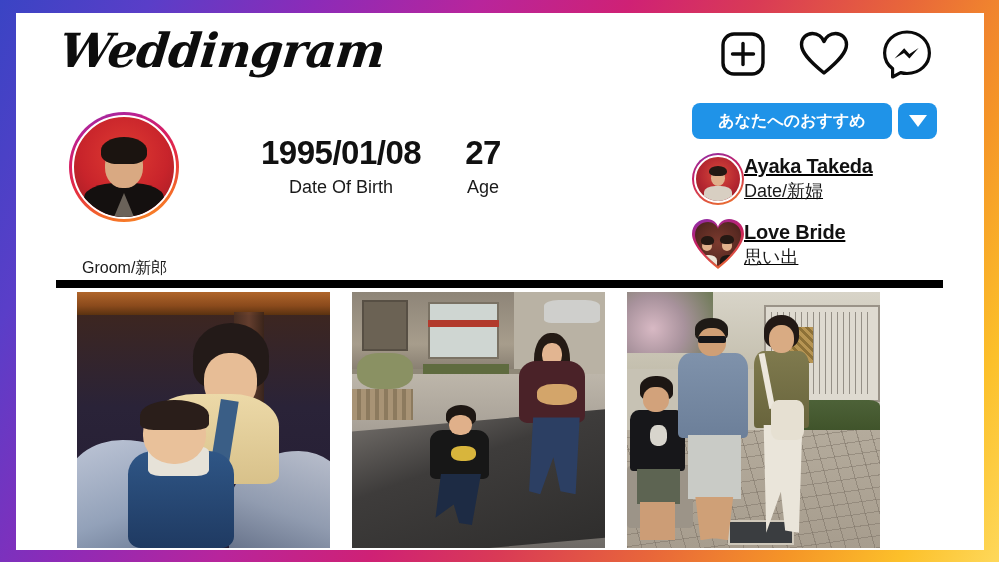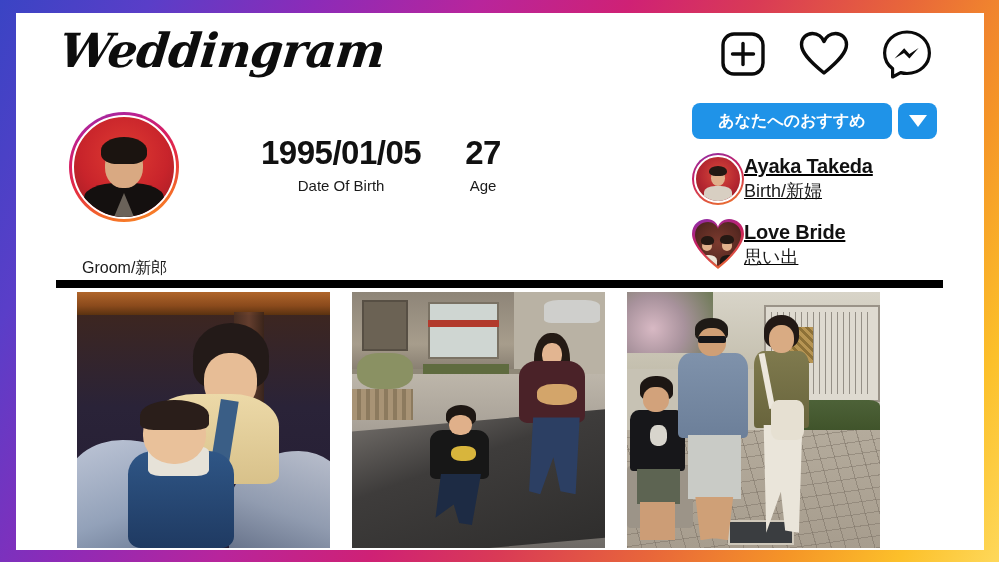--- a/index.html
+++ b/index.html
@@ -176,21 +176,21 @@
   .stat-col { text-align: center; }
   .stat-value {
     font-size: 33px;
     font-weight: 700;
     color: #111;
     letter-spacing: -0.5px;
     line-height: 1.1;
   }
   .stat-label {
     margin-top: 6px;
-    font-size: 15px;
+    font-size: 18px;
     font-weight: 400;
     color: #1a1a1a;
   }
 
   
   #suggestions-panel {
     position: absolute;
     right: 47px;
     top: 90px;
     width: 245px;
@@ -667,21 +667,21 @@
           <span class="face-head"></span>
           <span class="face-hair"></span>
           <span class="face-collar"></span>
         </div>
       </div>
 
       <div id="profile-role">Groom/新郎</div>
 
       <div id="profile-stats">
         <div class="stat-col">
-          <div class="stat-value">1995/01/05</div>
+          <div class="stat-value">1995/01/08</div>
           <div class="stat-label">Date Of Birth</div>
         </div>
         <div class="stat-col">
           <div class="stat-value">27</div>
           <div class="stat-label">Age</div>
         </div>
       </div>
     </div>
 
     <div id="suggestions-panel">
@@ -698,21 +698,21 @@
           <div class="thumb-ring-circle">
             <div class="thumb-inner-circle">
               <span class="mini-body" style="left:18%;bottom:0;width:64%;height:34%;background:#d8cfc2;"></span>
               <span class="mini-head" style="left:34%;top:30%;width:32%;height:36%;"></span>
               <span class="mini-hair" style="left:30%;top:20%;width:40%;height:24%;"></span>
             </div>
           </div>
         </div>
         <div class="suggestion-text">
           <div class="suggestion-title">Ayaka Takeda</div>
-          <div class="suggestion-sub">Birth/新婦</div>
+          <div class="suggestion-sub">Date/新婦</div>
         </div>
       </div>
 
       <div class="suggestion-row">
         <div class="suggestion-thumb">
           <div class="thumb-ring-heart">
             <span class="heart-shape"></span>
             <span class="heart-inner">
               <span class="mini-head" style="left:16%;top:42%;width:22%;height:22%;"></span>
               <span class="mini-hair" style="left:12%;top:30%;width:30%;height:20%;"></span>

